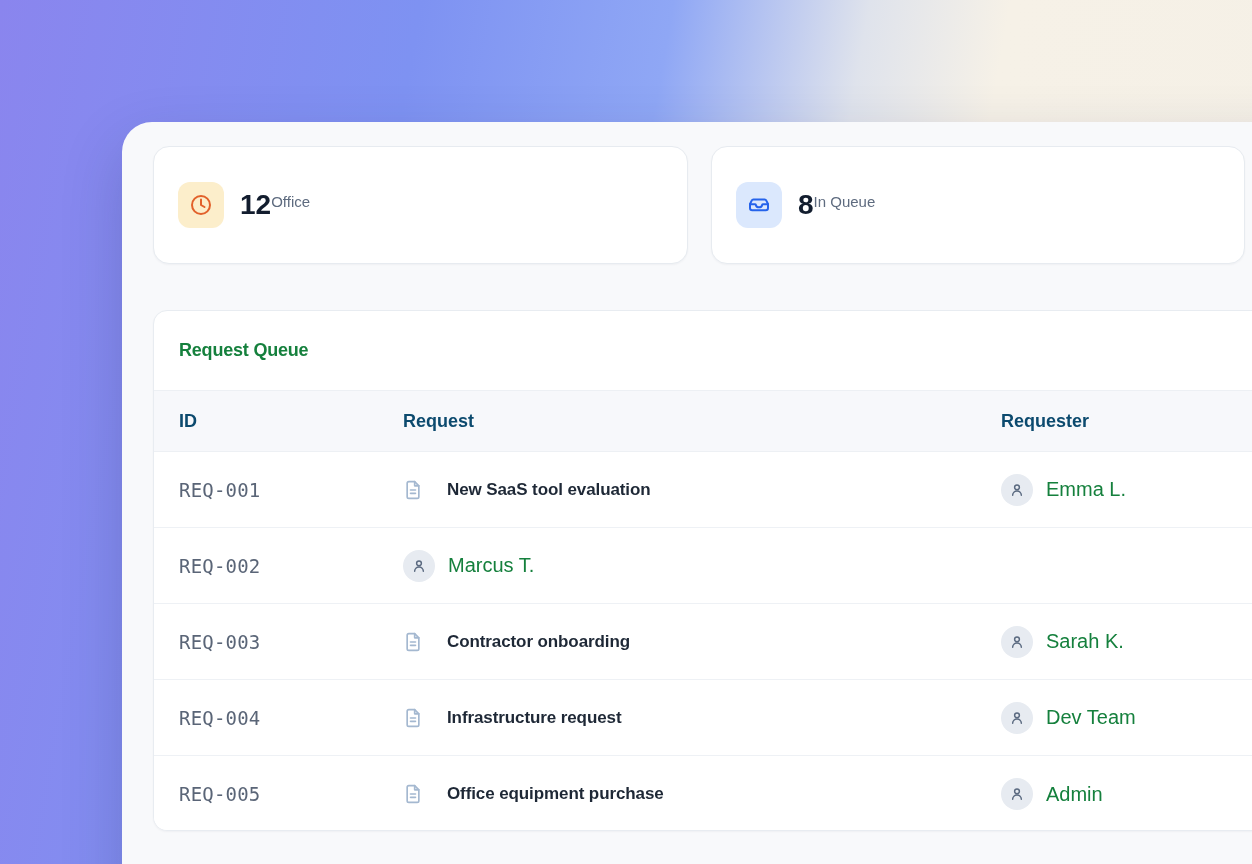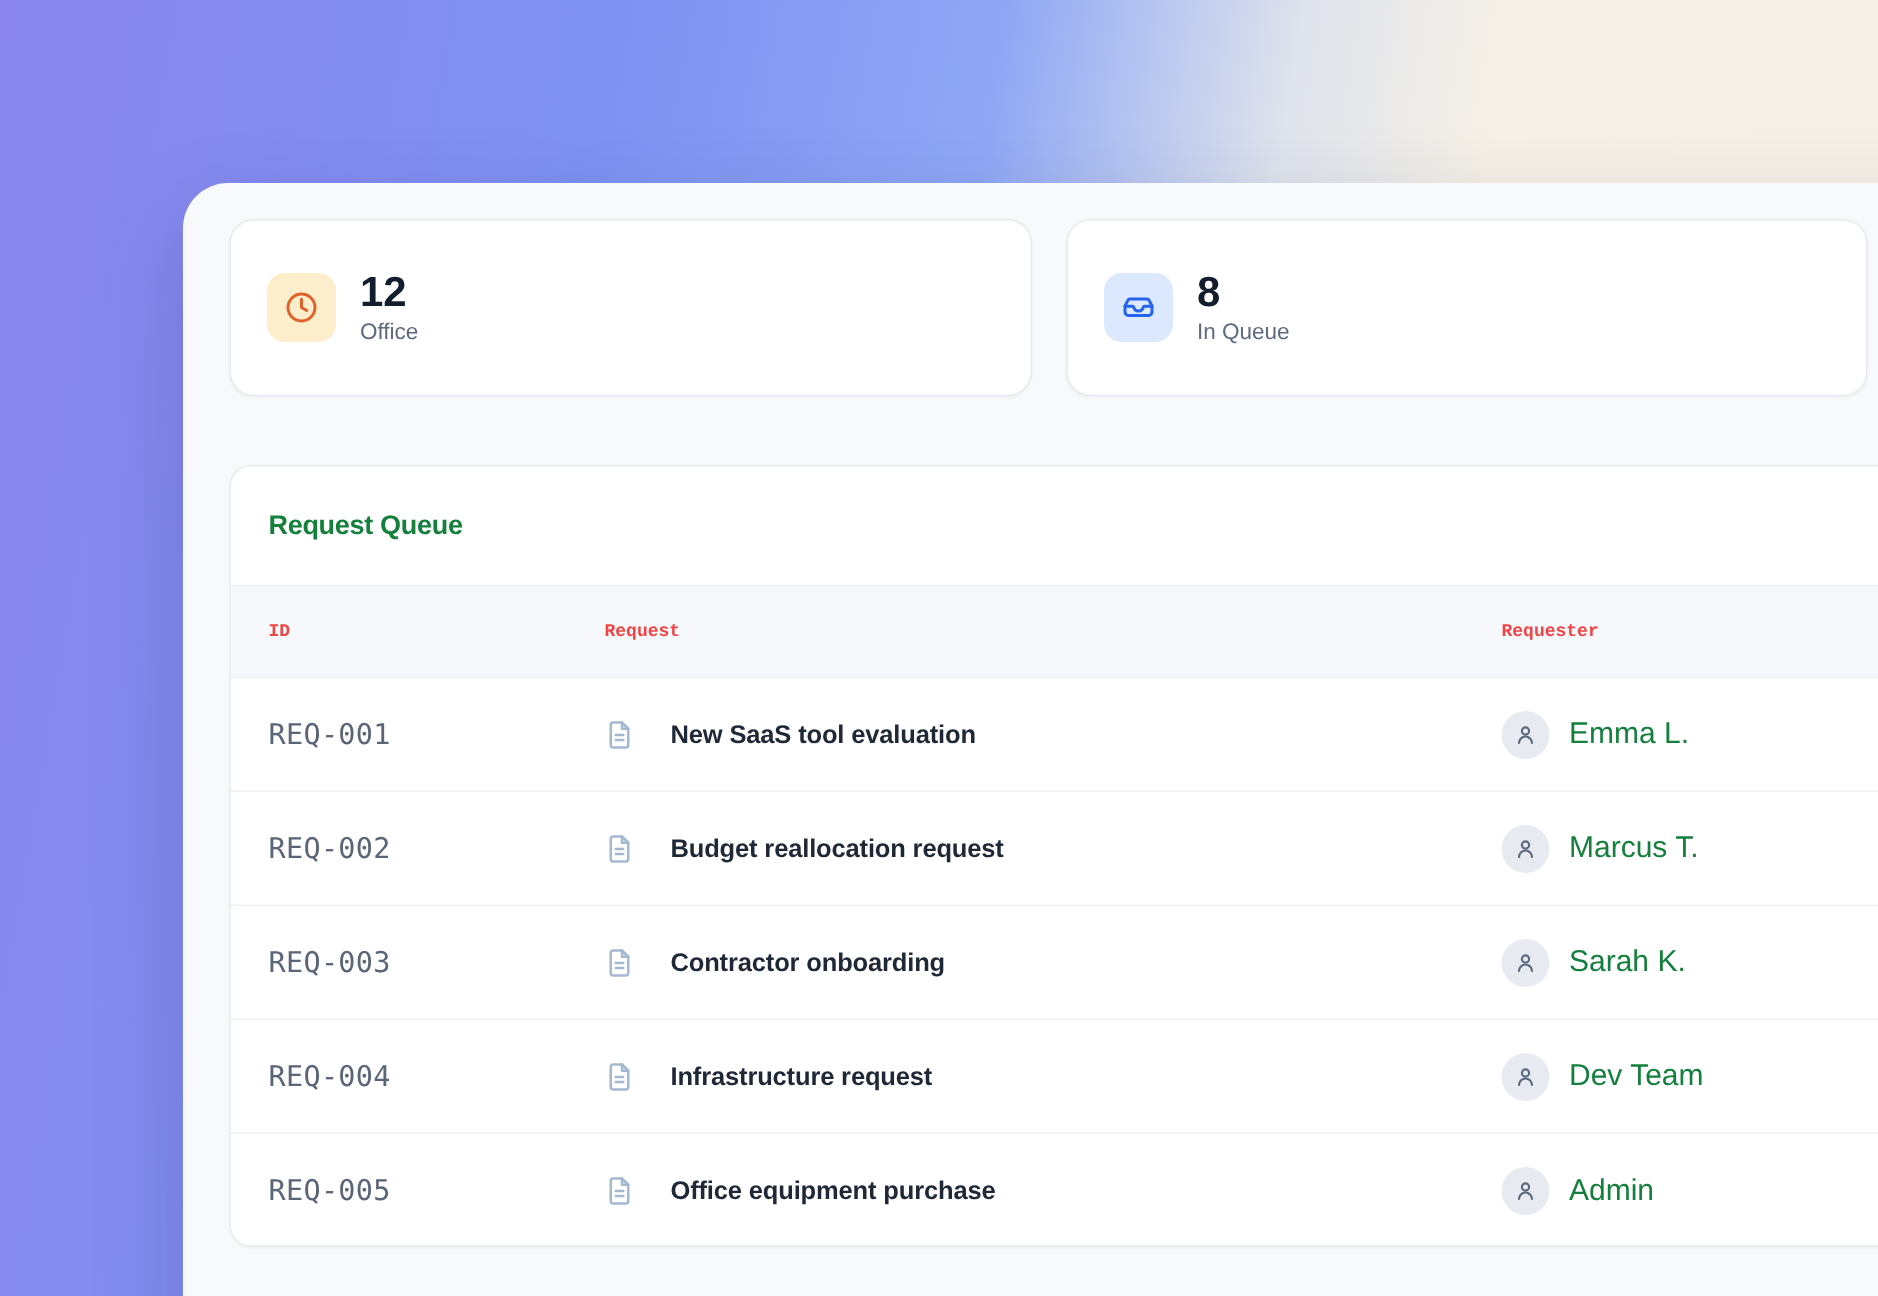--- a/index.html
+++ b/index.html
@@ -19,38 +19,38 @@
     border:1px solid #e7ebf0;border-radius:16px;box-sizing:border-box;
     display:flex;align-items:center;padding-left:24px;gap:16px;
     box-shadow:0 1px 2px rgba(16,24,40,.04);
   }
   .stat-card.card-1{left:31px;width:535px;}
   .stat-card.card-2{left:589px;width:534px;}
   .stat-iconbox{
     width:46px;height:46px;border-radius:12px;flex:0 0 auto;
     display:flex;align-items:center;justify-content:center;
   }
-  .stat-text{display:flex;flex-direction:column;}
+  .stat-text{display:flex;flex-direction:row;}
   .stat-value{font-size:28px;font-weight:700;color:#121d2e;line-height:1.1;}
   .stat-label{font-size:15px;color:#5e6b7f;margin-top:3px;}
   
   .queue-panel{
     position:absolute;left:31px;top:188px;width:1137px;height:521px;
     background:#ffffff;border:1px solid #e8ecf1;border-radius:14px;
     box-sizing:border-box;box-shadow:0 1px 2px rgba(16,24,40,.04);
     overflow:hidden;
   }
   .panel-title-row{height:79px;display:flex;align-items:center;padding-left:25px;box-sizing:border-box;}
   .panel-title{font-size:18px;font-weight:700;color:#15803d;letter-spacing:-.2px;}
   .grid-cols{display:grid;grid-template-columns:224px 598px 1fr;align-items:center;padding-left:25px;box-sizing:border-box;}
   .table-head{
     height:62px;background:#f7f8fb;
     border-top:1px solid #edf0f4;border-bottom:1px solid #edf0f4;
   }
-  .th{font-size:12px;font-weight:700;color:#ef4444;font-family:Liberation Mono, monospace;}
+  .th{font-size:18px;font-weight:700;color:#0c4a6e;}
   .trow{height:76px;border-bottom:1px solid #eef1f5;background:#ffffff;}
   .trow:last-child{border-bottom:none;}
   .cell-id{
     font-family:"DejaVu Sans Mono","Liberation Mono",monospace;
     font-size:19px;color:#5a6577;letter-spacing:.2px;
   }
   .cell-request{display:flex;align-items:center;gap:24px;}
   .req-text{font-size:17px;font-weight:600;color:#1e2836;letter-spacing:-.1px;}
   .cell-requester{display:flex;align-items:center;gap:13px;}
   .avatar{
@@ -126,31 +126,20 @@
           <circle cx="12" cy="8" r="3.6"></circle>
           <path d="M5.5 20 a6.5 6.5 0 0 1 13 0"></path>
         </svg>
       </span>
       <span class="req-name">Emma L.</span>
     </span>
   </div>
 
   <div class="trow grid-cols">
     <span class="cell-id">REQ-002</span>
-    <span class="cell-request">
-      <span>
-        <svg class="icon-svg" width="20" height="20" viewBox="0 0 24 24" fill="none" stroke="#a4b8d0" stroke-width="2" stroke-linecap="round" stroke-linejoin="round">
-          <path d="M14 2 H7 a2 2 0 0 0 -2 2 v16 a2 2 0 0 0 2 2 h10 a2 2 0 0 0 2 -2 V7 Z"></path>
-          <polyline points="14 2 14 7 19 7"></polyline>
-          <line x1="9" y1="12" x2="15" y2="12"></line>
-          <line x1="9" y1="16" x2="15" y2="16"></line>
-        </svg>
-      </span>
-      <span class="req-text">Budget reallocation request</span>
-    </span>
     <span class="cell-requester">
       <span class="avatar">
         <svg class="icon-svg" width="16" height="16" viewBox="0 0 24 24" fill="none" stroke="#5b6a80" stroke-width="2.2" stroke-linecap="round" stroke-linejoin="round">
           <circle cx="12" cy="8" r="3.6"></circle>
           <path d="M5.5 20 a6.5 6.5 0 0 1 13 0"></path>
         </svg>
       </span>
       <span class="req-name">Marcus T.</span>
     </span>
   </div>

